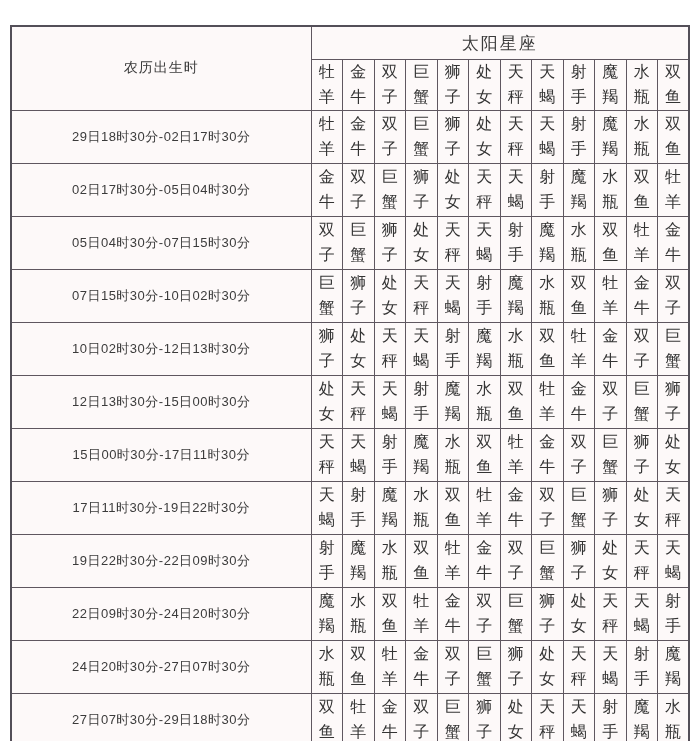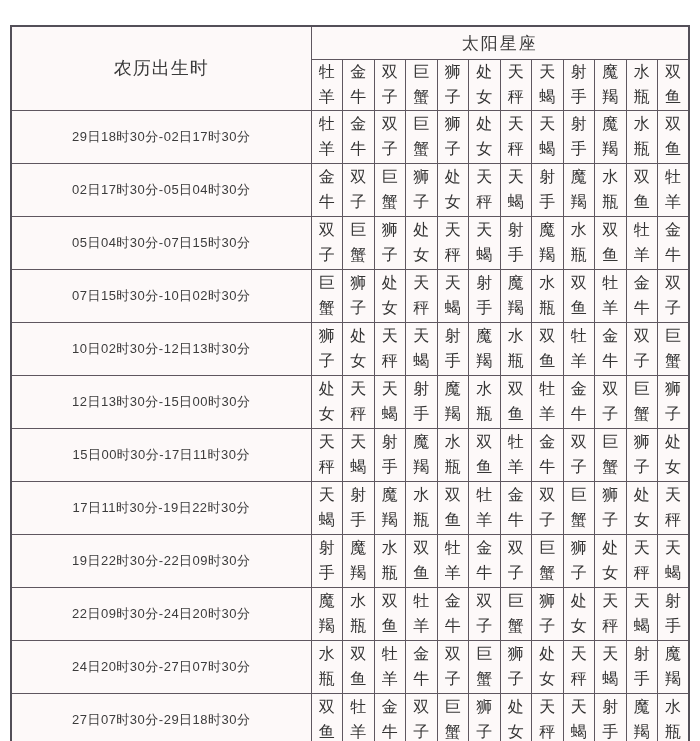--- a/index.html
+++ b/index.html
@@ -34,21 +34,21 @@
     vertical-align: middle;
     padding: 0;
     overflow: hidden;
   }
   .sun-header {
     height: 32px;
     font-size: 17px;
     letter-spacing: 2px;
   }
   .time-col-header {
-    font-size: 18px;
+    font-size: 14px;
     letter-spacing: 1px;
   }
   tr.sign-header-row th {
     height: 48px;
   }
   .time-cell {
     font-size: 13px;
     height: 52px;
     letter-spacing: 0.5px;
   }

